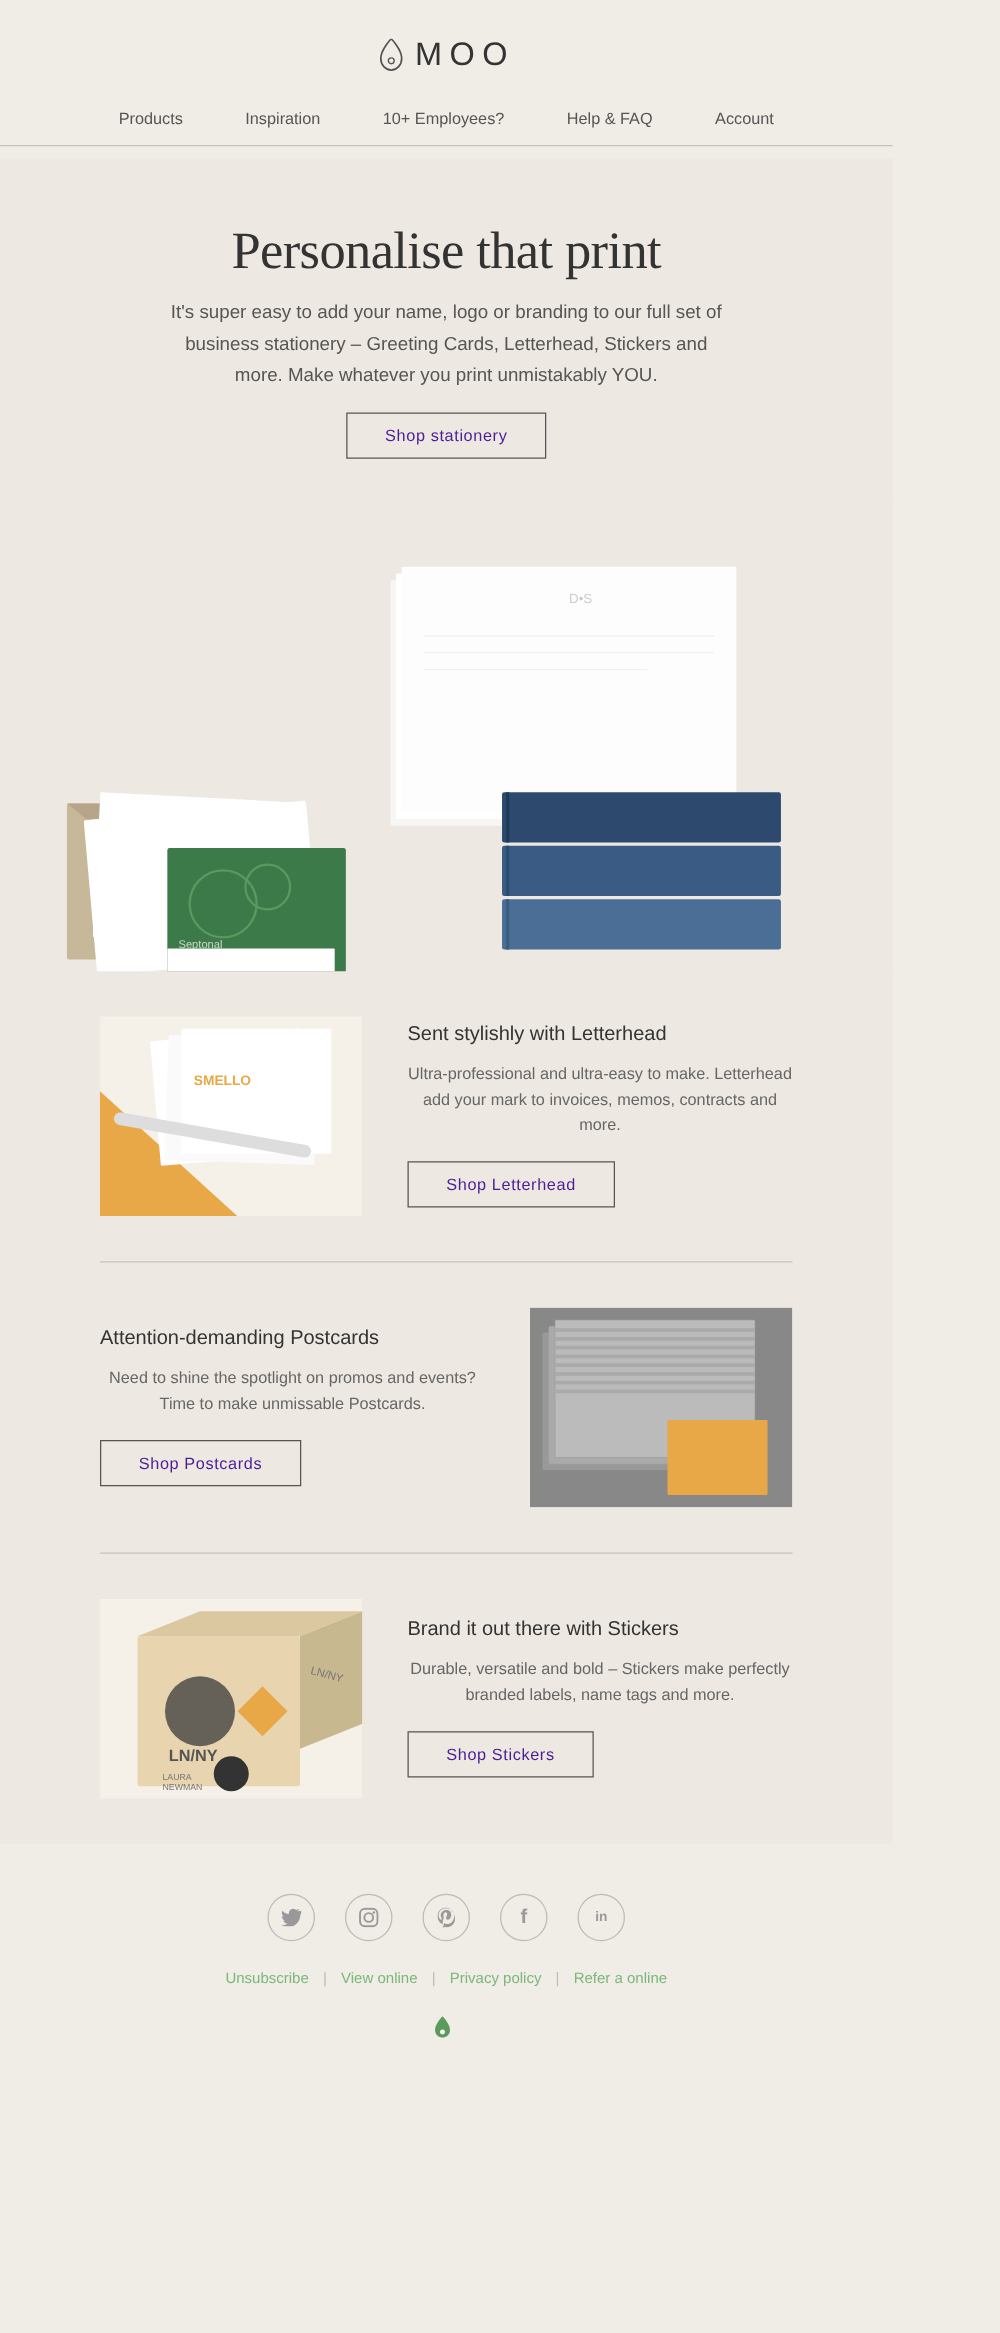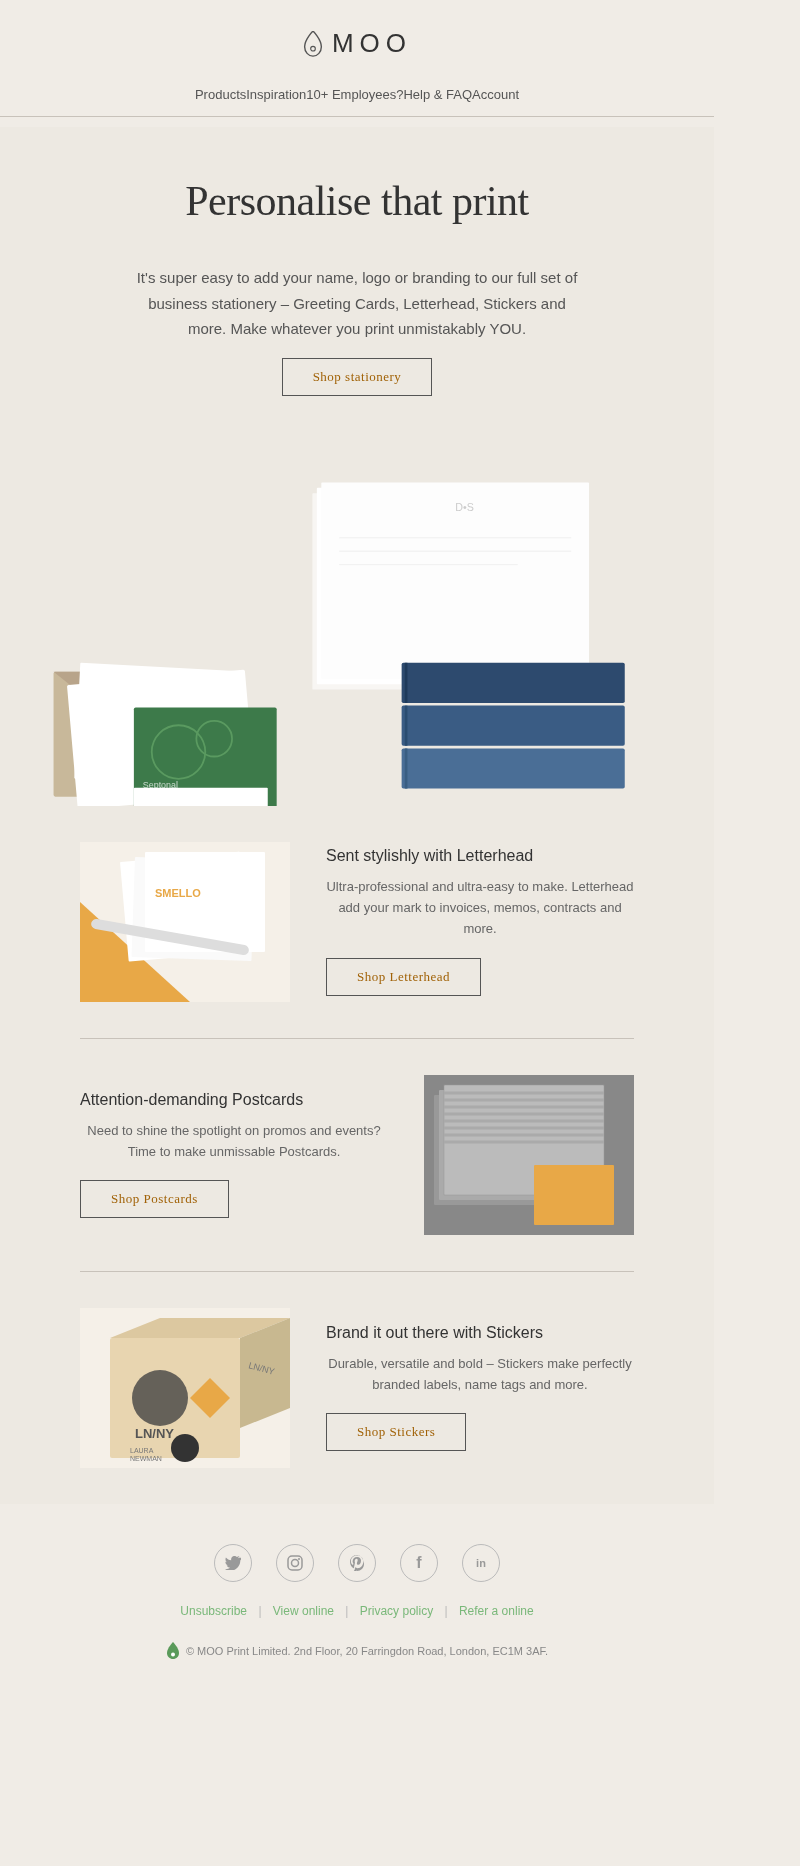--- a/index.html
+++ b/index.html
@@ -36,20 +36,21 @@
     }
     .logo-icon {
       width: 22px;
       height: 26px;
     }
 
     
     .nav {
       display: flex;
       justify-content: center;
+      gap: 50px;
       padding: 10px 0 14px;
       border-bottom: 1px solid #c8c2ba;
     }
     .nav-item {
       font-family: Arial, sans-serif;
       font-size: 13px;
       color: #555;
       cursor: pointer;
       text-decoration: none;
     }
@@ -58,36 +59,36 @@
     .hero {
       background: #ede9e2;
       text-align: center;
       padding: 50px 80px 30px;
     }
     .hero-title {
       font-family: 'Georgia', serif;
       font-size: 42px;
       color: #333;
       font-weight: 300;
-      margin-bottom: 40px;
+      margin-bottom: 12px;
       letter-spacing: -0.5px;
     }
     .hero-body {
       font-family: Arial, sans-serif;
       font-size: 15px;
       color: #555;
       line-height: 1.7;
       max-width: 460px;
       margin: 0 auto 16px;
     }
     .btn-outline {
       display: inline-block;
       border: 1.5px solid #555;
-      color: #a16207;
-      font-family: Liberation Serif, serif;
+      color: #4c1d95;
+      font-family: Liberation Sans, sans-serif;
       font-size: 13px;
       padding: 10px 30px;
       cursor: pointer;
       background: transparent;
       letter-spacing: 0.5px;
     }
 
     
     .hero-image-area {
       background: #ede9e2;
@@ -407,18 +408,17 @@
       <span> | </span>
       <a>Refer a online</a>
     </div>
 
     <div class="footer-legal">
       <svg width="14" height="18" viewBox="0 0 14 18">
         <path d="M7 0 C7 0 1 6 1 11 C1 14.5 3.7 17 7 17 C10.3 17 13 14.5 13 11 C13 6 7 0 7 0Z" fill="#5a9a5a"></path>
         <circle cx="7" cy="12.5" r="2" fill="white"></circle>
       </svg>
       <div class="footer-legal-text">
-        <div>© MOO Print Limited. 2nd Floor, 20 Farringdon Road, London, EC1M 3AF.</div>
       </div>
     </div>
   </div>
 
 </div>
 
 </body></html>

